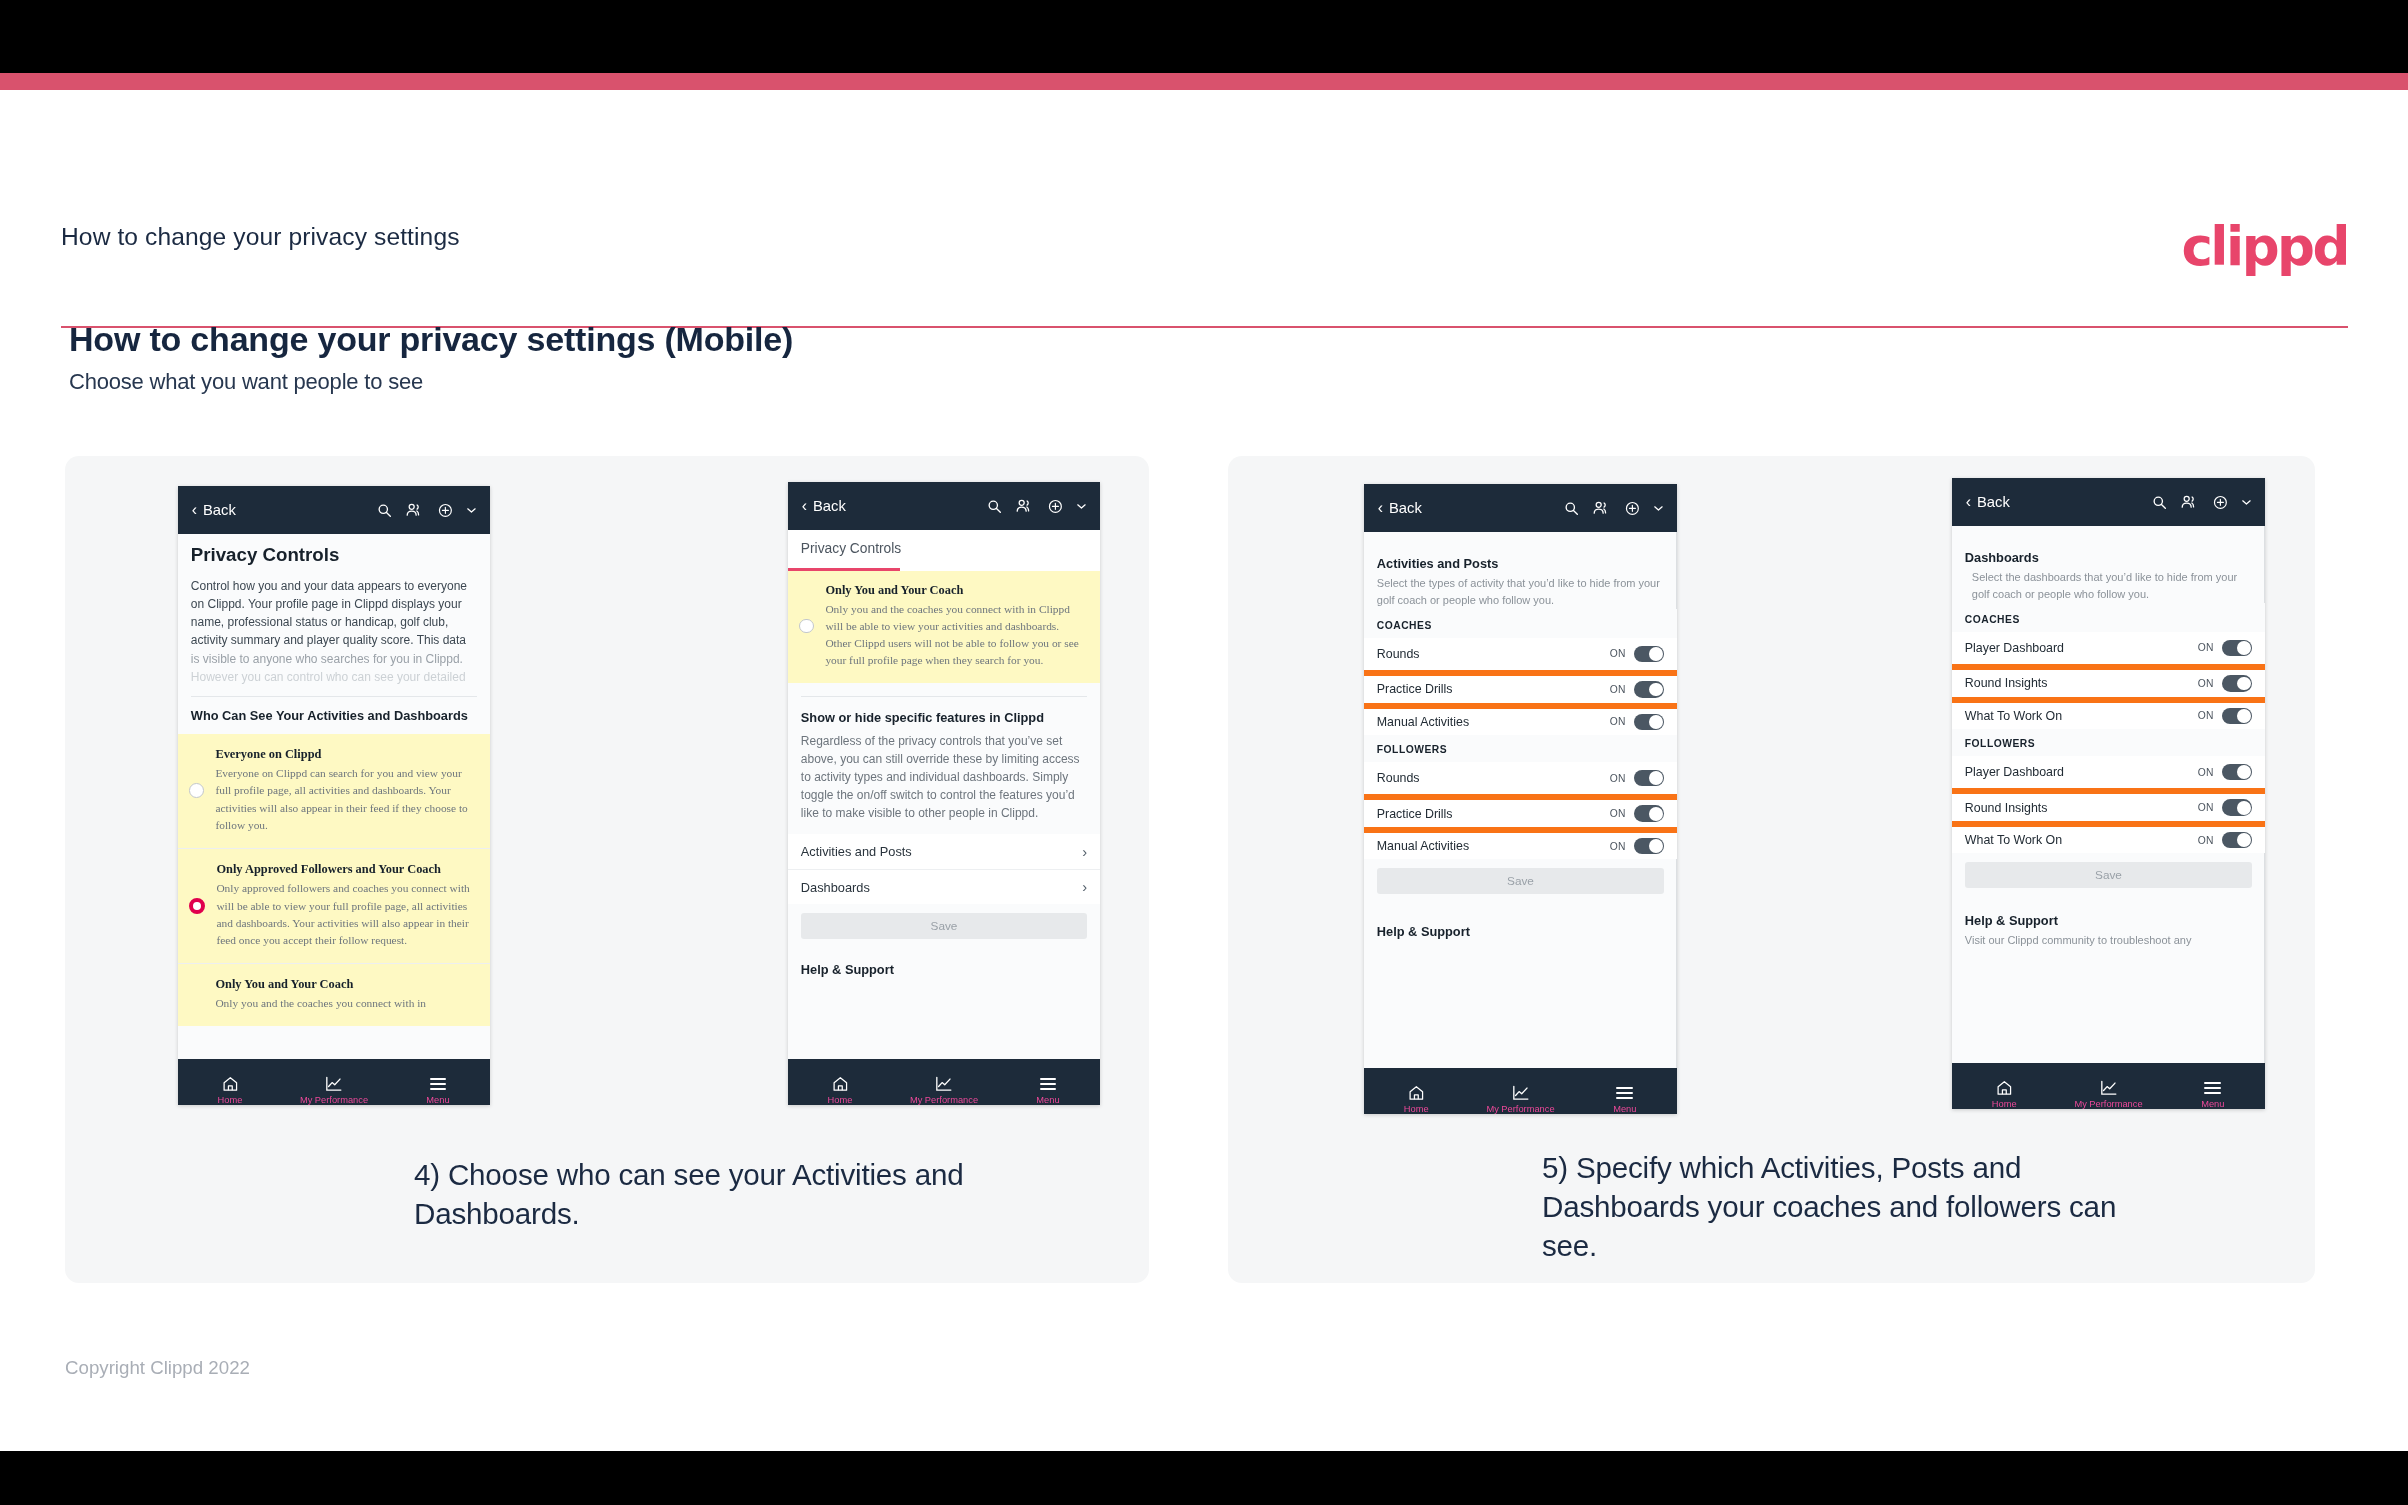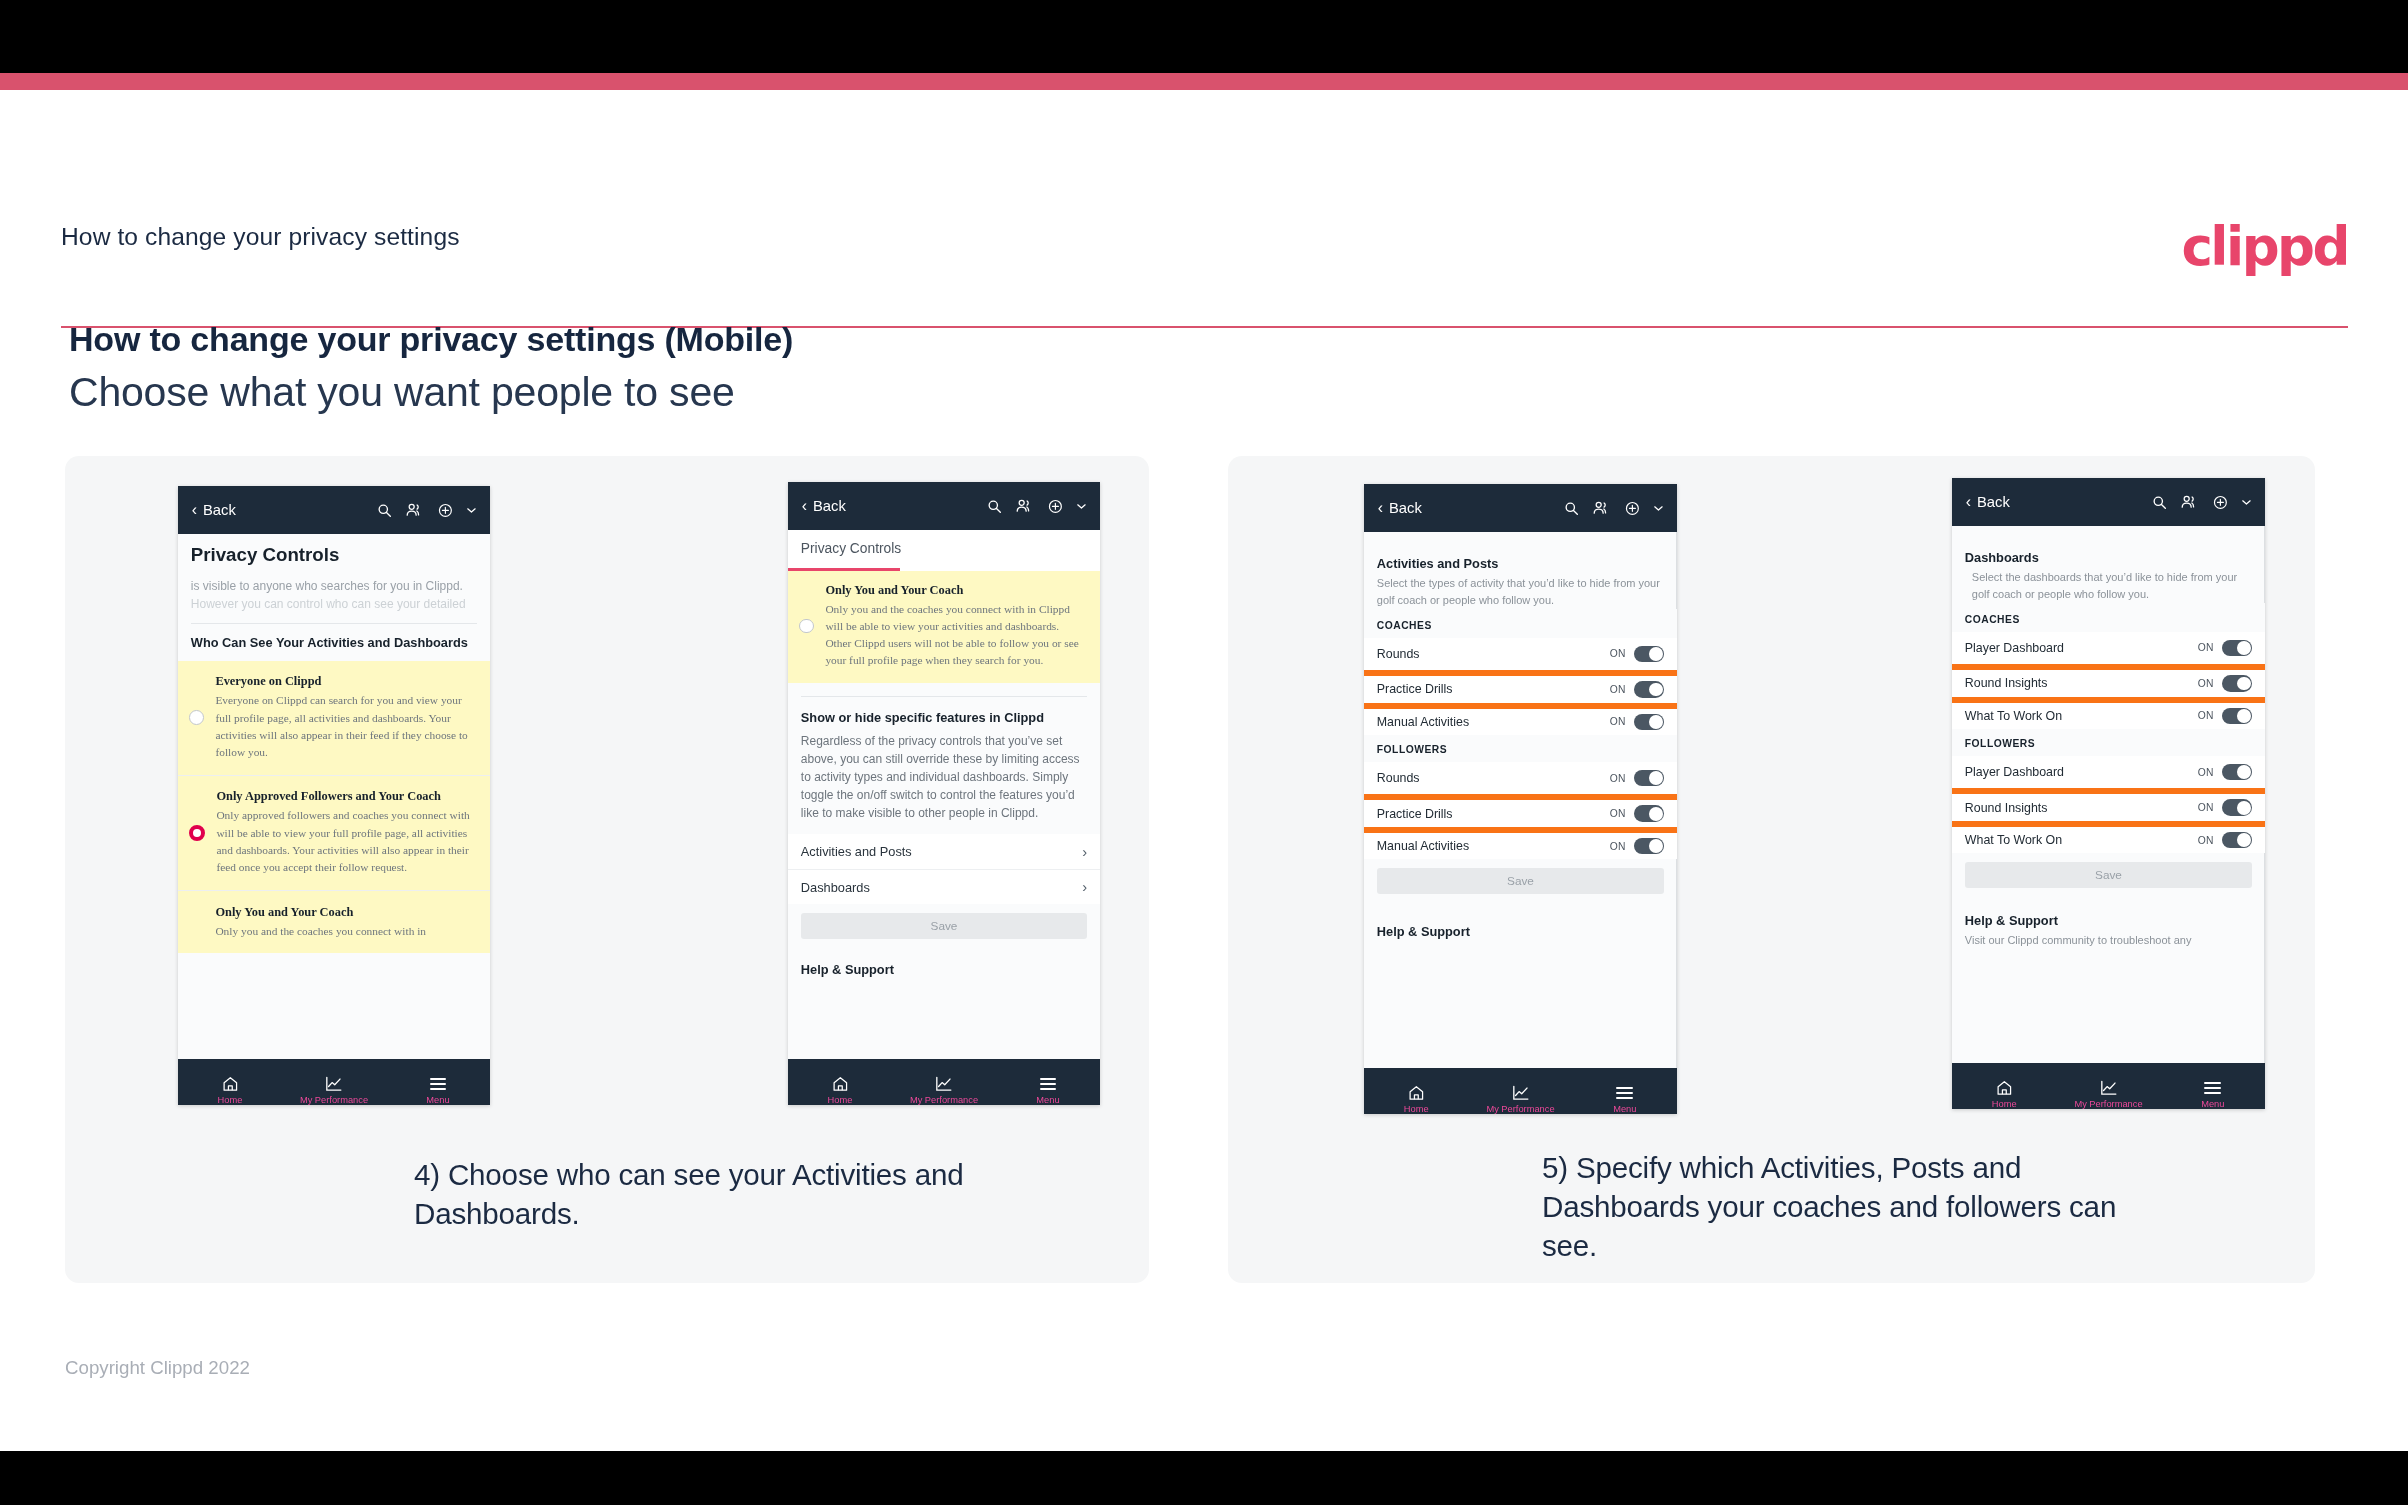--- a/index.html
+++ b/index.html
@@ -34,21 +34,21 @@
     position:absolute; left:61px; top:236px; width:2287px; height:2px; background:#d9526d;
   }
 
   
   .page-title {
     position:absolute; left:69px; top:320px;
     font-size:34px; font-weight:700; color:#16263f; letter-spacing:-0.2px;
   }
   .page-subtitle {
     position:absolute; left:69px; top:369px;
-    font-size:41px; font-weight:400; color:#27374f; letter-spacing:-0.2px;
+    font-size:22px; font-weight:400; color:#27374f; letter-spacing:-0.2px;
   }
 
   
   .panel {
     position:absolute; background:#f5f6f7; border-radius:13.8px;
   }
   #panel-left  { left:65px;  top:456px; width:1084px; height:827px; }
   #panel-right { left:1228px; top:456px; width:1087px; height:827px; }
 
   .caption {
@@ -216,20 +216,21 @@
         </span>
     </div>
   </div>
 
   <div class="ph-body">
     <div class="ph-scroll">
       <div class="ph-pad" style="padding-top:9.9px;">
         <div class="ph-h1">Privacy Controls</div>
       </div>
       <div class="ph-pad" style="padding-top:10.8px;">
+        <div class="ph-p">Control how you and your data appears to everyone on Clippd. Your profile page in Clippd displays your name, professional status or handicap, golf club, activity summary and player quality score. This data</div>
         <div class="ph-p ph-p-fade1">is visible to anyone who searches for you in Clippd.</div>
         <div class="ph-p ph-p-fade2">However you can control who can see your detailed</div>
       </div>
       <div class="hr-line" style="margin-top:9.9px;"></div>
       <div class="ph-pad" style="padding-top:10.8px; padding-bottom:10.8px;">
         <div class="ph-h2">Who Can See Your Activities and Dashboards</div>
       </div>
 
       <div class="optcard">
         <div class="radio"></div>

